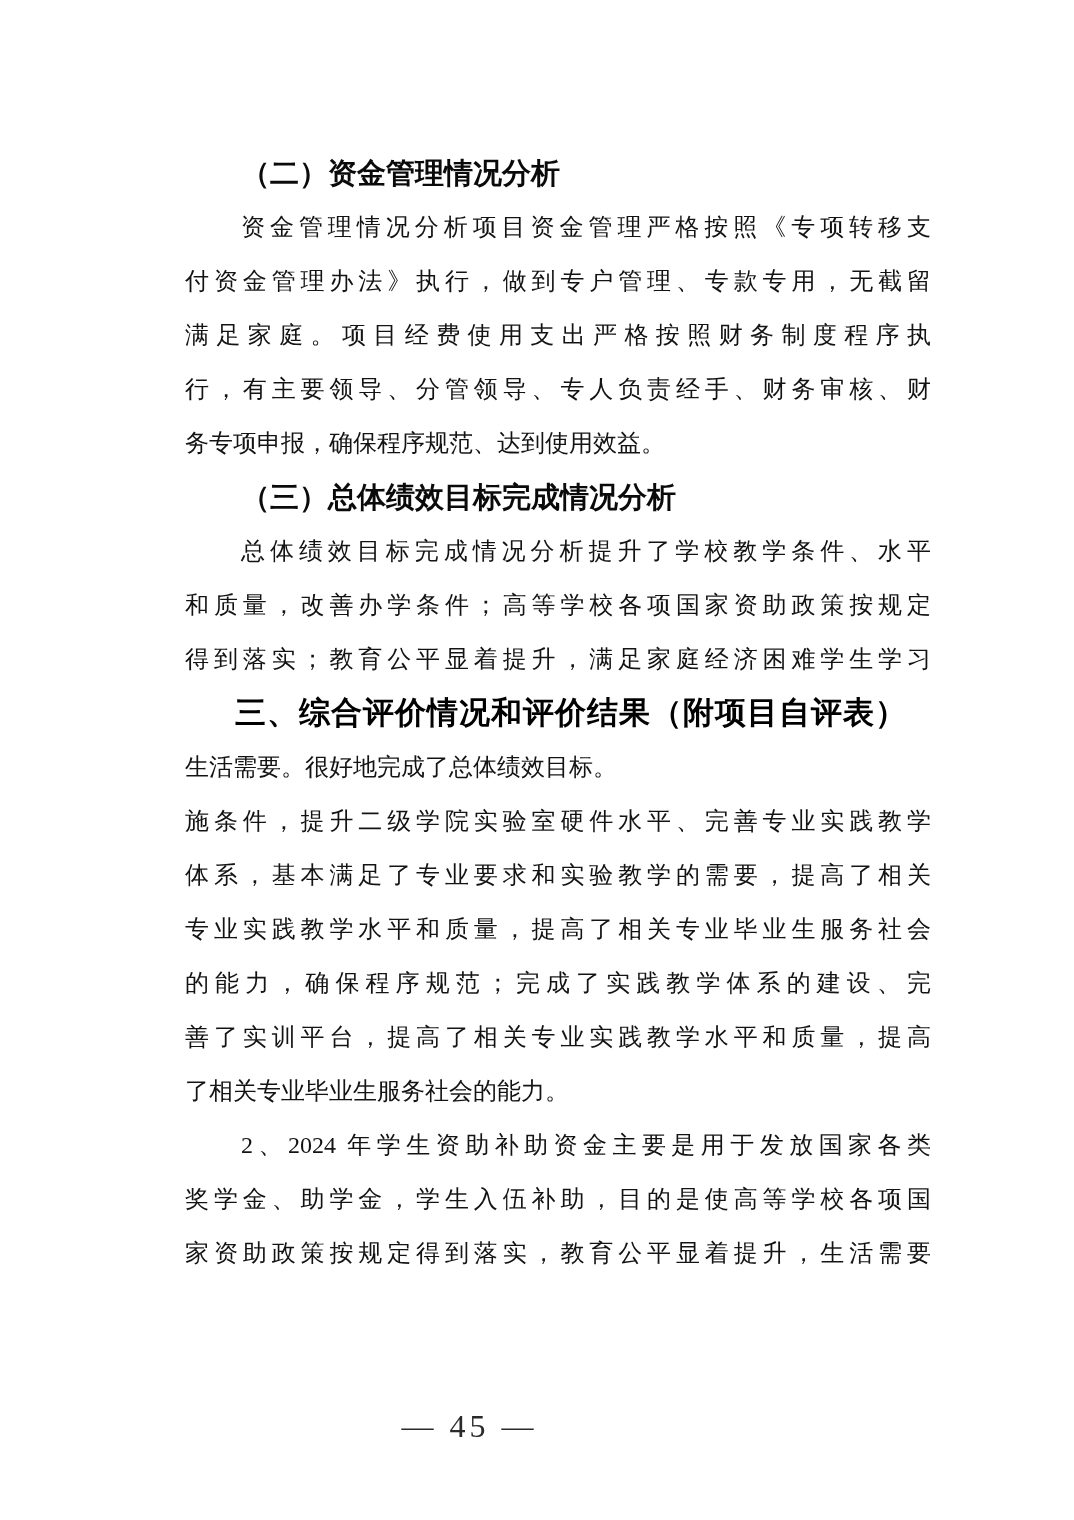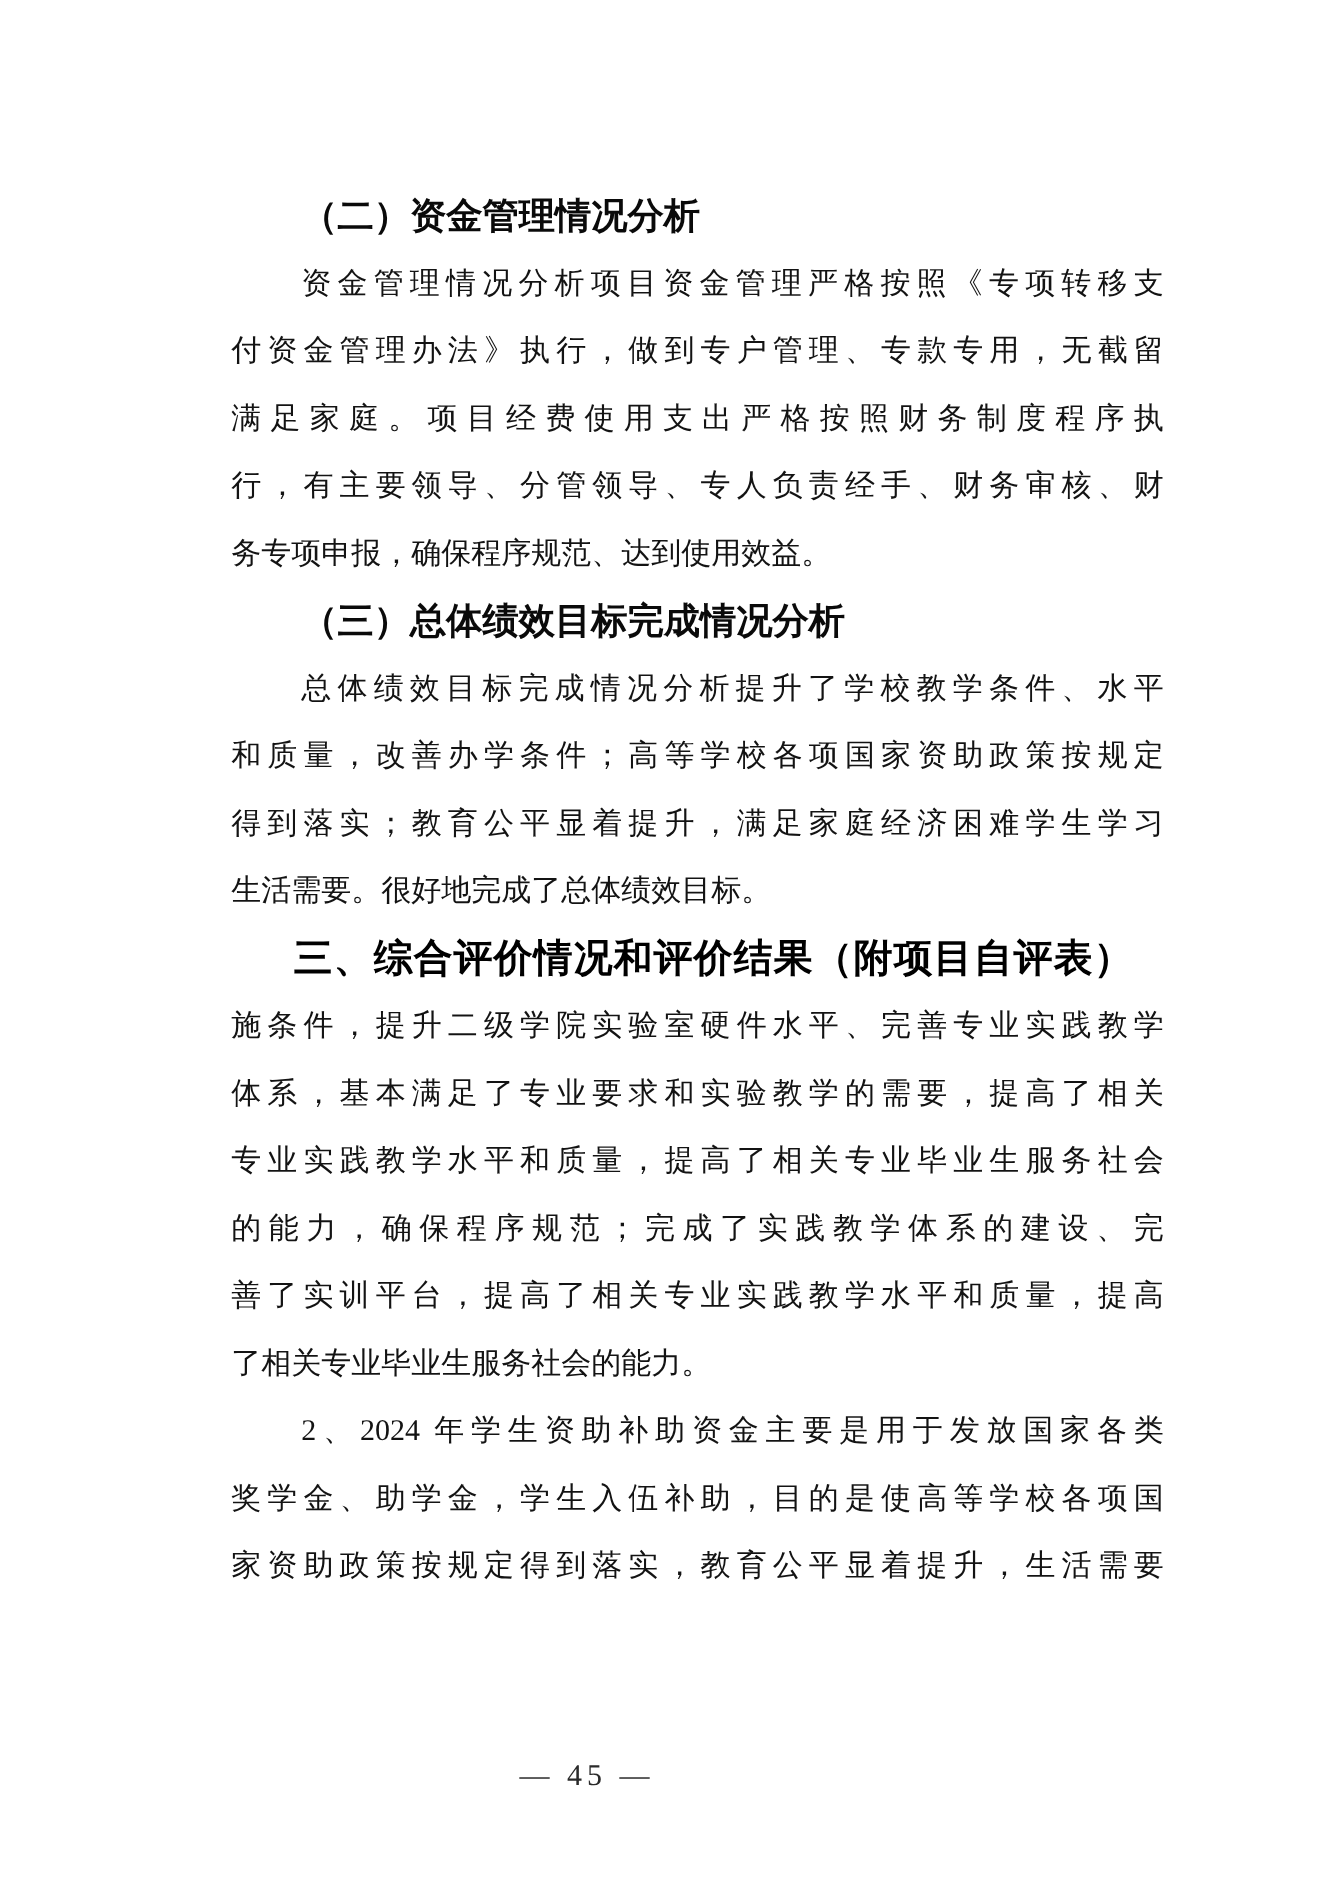--- a/index.html
+++ b/index.html
@@ -50,42 +50,42 @@
     text-indent: 50px;
     letter-spacing: 1px;
     color: #000000;
   }
   .footer {
     position: absolute;
     top: 1408px;
     left: 0;
     width: 939px;
     text-align: center;
-    font-size: 24px;
+    font-size: 32px;
     letter-spacing: 4px;
     color: #2a2a2a;
   }
 </style>
 </head>
 <body>
 
 <div class="page">
   <div class="textblock">
     <div class="line h-kai">（二）资金管理情况分析</div>
     <div class="line just indent">资金管理情况分析项目资金管理严格按照《专项转移支</div>
     <div class="line just">付资金管理办法》执行，做到专户管理、专款专用，无截留</div>
     <div class="line just">满足家庭。项目经费使用支出严格按照财务制度程序执</div>
     <div class="line just">行，有主要领导、分管领导、专人负责经手、财务审核、财</div>
     <div class="line">务专项申报，确保程序规范、达到使用效益。</div>
     <div class="line h-kai">（三）总体绩效目标完成情况分析</div>
     <div class="line just indent">总体绩效目标完成情况分析提升了学校教学条件、水平</div>
     <div class="line just">和质量，改善办学条件；高等学校各项国家资助政策按规定</div>
     <div class="line just">得到落实；教育公平显着提升，满足家庭经济困难学生学习</div>
+    <div class="line h-hei">三、综合评价情况和评价结果（附项目自评表）</div>
     <div class="line">生活需要。很好地完成了总体绩效目标。</div>
-    <div class="line h-hei">三、综合评价情况和评价结果（附项目自评表）</div>
     <div class="line just">施条件，提升二级学院实验室硬件水平、完善专业实践教学</div>
     <div class="line just">体系，基本满足了专业要求和实验教学的需要，提高了相关</div>
     <div class="line just">专业实践教学水平和质量，提高了相关专业毕业生服务社会</div>
     <div class="line just">的能力，确保程序规范；完成了实践教学体系的建设、完</div>
     <div class="line just">善了实训平台，提高了相关专业实践教学水平和质量，提高</div>
     <div class="line">了相关专业毕业生服务社会的能力。</div>
     <div class="line just indent">2、2024 年学生资助补助资金主要是用于发放国家各类</div>
     <div class="line just">奖学金、助学金，学生入伍补助，目的是使高等学校各项国</div>
     <div class="line just">家资助政策按规定得到落实，教育公平显着提升，生活需要</div>
   </div>

